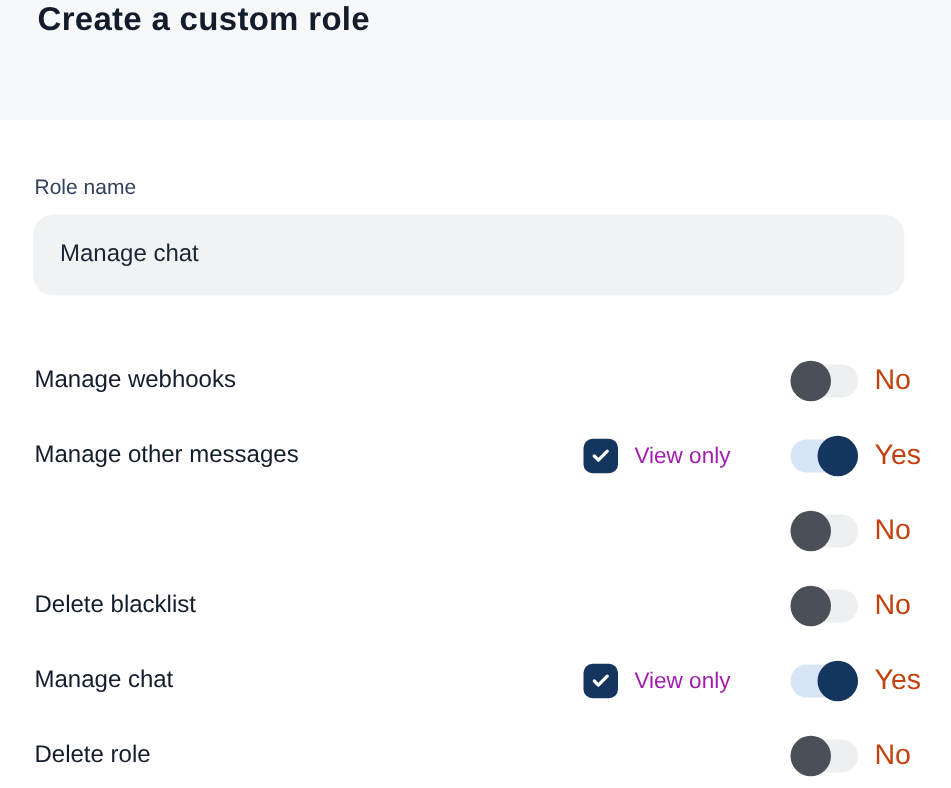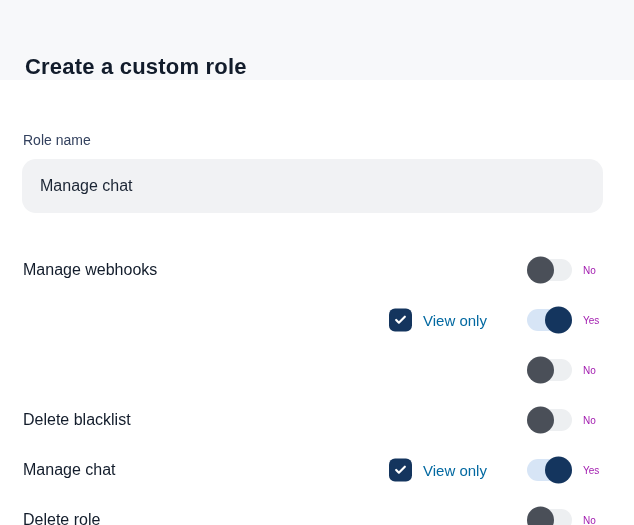--- a/index.html
+++ b/index.html
@@ -8,32 +8,32 @@
     width: 634px; height: 525px;
     background: #ffffff;
     font-family: "Liberation Sans", sans-serif;
     position: relative;
     overflow: hidden;
   }
   .dialog-header {
     height: 80px;
     background: #f7f8fa;
     display: flex;
-    align-items: flex-end;
+    align-items: flex-start;
     padding: 0 25px;
   }
   .dialog-title {
     font-size: 22px;
     font-weight: 600;
     color: #121c2b;
     letter-spacing: 0.2px;
   }
   .field-label {
     display: block;
-    margin: 52px 0 10px 23px;
+    margin: 36px 0 10px 23px;
     font-size: 14px;
     line-height: 17px;
     color: #33415e;
   }
   .role-input {
     display: block;
     margin-left: 22px;
     width: 581px;
     height: 54px;
     border: none;
@@ -60,21 +60,21 @@
     background: #14355e;
     border-radius: 6px;
     display: flex; align-items: center; justify-content: center;
     cursor: pointer;
   }
   .checkbox svg { display: block; }
   .view-only {
     position: absolute; left: 423px; top: 50%;
     transform: translateY(-50%);
     font-size: 15px;
-    color: #0369a1;
+    color: #a21caf;
     text-align: right;
   }
   .toggle {
     position: absolute; left: 527px; top: 50%;
     transform: translateY(-50%);
     width: 45px; height: 22px;
     border-radius: 11px;
     cursor: pointer;
   }
   .toggle.off { background: #edeff1; }
@@ -83,22 +83,22 @@
     position: absolute; top: 50%;
     transform: translateY(-50%);
     width: 27px; height: 27px;
     border-radius: 50%;
   }
   .toggle.off .knob { left: 0; background: #4a4f58; }
   .toggle.on  .knob { right: 0; background: #14355e; }
   .state {
     position: absolute; left: 583px; top: 50%;
     transform: translateY(-50%);
-    font-size: 10px;
-    color: #a21caf;
+    font-size: 19px;
+    color: #c2410c;
   }
 </style>
 </head>
 <body>
 
 <div class="app">
   <header class="dialog-header">
     <h1 class="dialog-title">Create a custom role</h1>
   </header>
   <main>
@@ -108,20 +108,21 @@
   <div class="row">
     <span class="row-label">Manage webhooks</span>
 
     <div class="toggle off">
       <span class="knob"></span>
     </div>
     <span class="state">No</span>
   </div>
 
   <div class="row">
+    <span class="row-label">Manage other messages</span>
     <span class="checkbox">
       <svg width="13" height="13" viewBox="0 0 24 24" fill="none" stroke="#ffffff" stroke-width="4" stroke-linecap="round" stroke-linejoin="round">
         <polyline points="20 6 9 17 4 12"></polyline>
       </svg>
     </span>
     <span class="view-only">View only</span>
     <div class="toggle on">
       <span class="knob"></span>
     </div>
     <span class="state">Yes</span>

